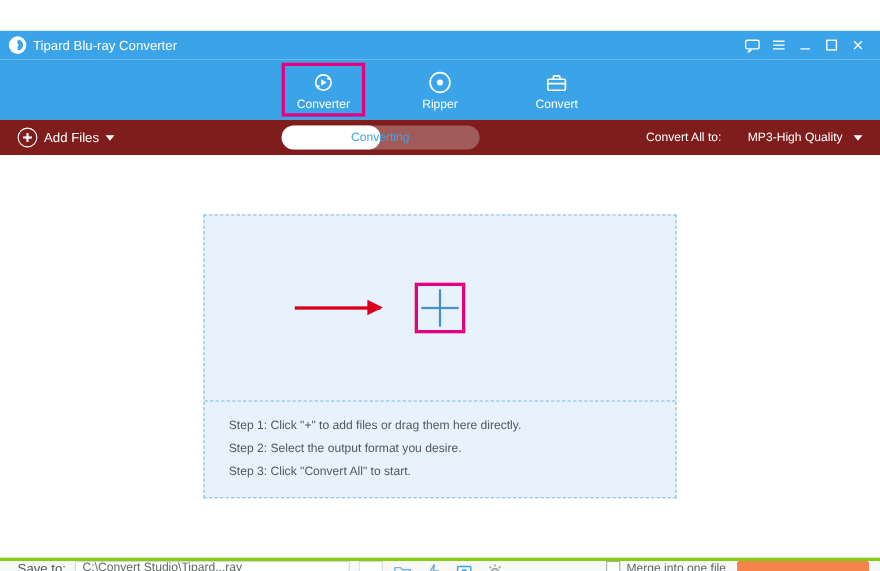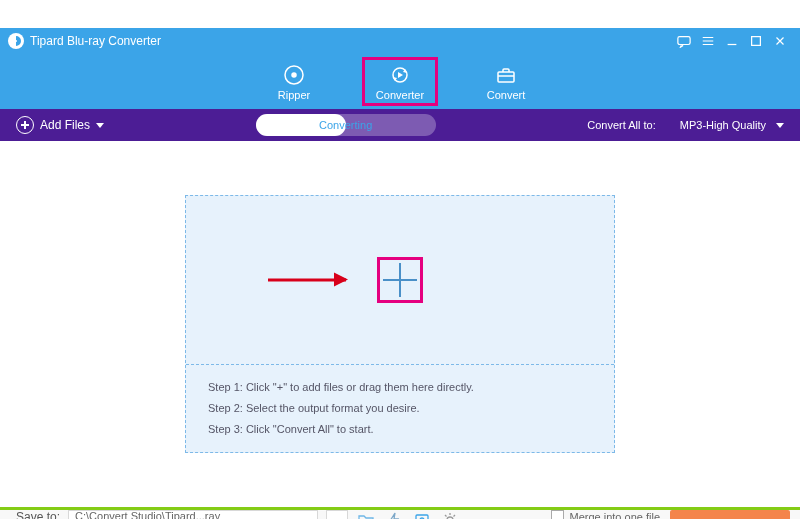--- a/index.html
+++ b/index.html
@@ -10,21 +10,21 @@
   .app-logo svg { width: 10px; height: 10px; }
   .title-spacer { flex: 1; }
   .title-ctrl { width: 24px; height: 24px; display: flex; align-items: center; justify-content: center; color: #fff; }
   .title-ctrl svg { width: 14px; height: 14px; stroke: #fff; stroke-width: 1.4; fill: none; }
 
   .modebar { height: 55px; background: #3ba4e8; display: flex; justify-content: center; align-items: center; gap: 30px; }
   .mode-btn { width: 76px; height: 49px; display: flex; flex-direction: column; align-items: center; justify-content: center; gap: 2px; color: #fff; font-size: 11px; }
   .mode-btn .mi { width: 24px; height: 24px; display: flex; align-items: center; justify-content: center; }
   .mode-btn.highlight { border: 3px solid #e5007f; }
 
-  .optbar { height: 32px; background: #4c1d95; display: flex; align-items: center; color: #fff; font-size: 12px; padding: 0 16px; }
+  .optbar { height: 32px; background: #7f1d1d; display: flex; align-items: center; color: #fff; font-size: 12px; padding: 0 16px; }
   .add-files { display: flex; align-items: center; gap: 6px; }
   .add-files .plus { width: 18px; height: 18px; border: 1.5px solid #fff; border-radius: 50%; position: relative; }
   .add-files .plus::before, .add-files .plus::after { content:""; position:absolute; background:#fff; }
   .add-files .plus::before { left: 4px; right: 4px; top: 7px; height: 1.5px; }
   .add-files .plus::after { top: 4px; bottom: 4px; left: 7px; width: 1.5px; }
   .chev { width:0;height:0;border-left:4px solid transparent;border-right:4px solid transparent;border-top:5px solid #fff; }
   .optbar-center { flex:1; display:flex; justify-content:center; gap:0; }
   .pill { position: relative; width: 180px; height: 22px; border-radius: 11px; background: rgba(255,255,255,0.28); display:flex; }
   .pill span { flex:1; display:flex; align-items:center; justify-content:center; font-size:11px; z-index:1; }
   .pill .sel { position:absolute; left:0; top:0; width:50%; height:100%; background:#fff; border-radius:11px; }
@@ -87,44 +87,44 @@
       </svg>
   </div>
   <div class="title-ctrl">
     <svg viewBox="0 0 16 16">
         <path d="M4 4 L12 12 M12 4 L4 12"></path>
       </svg>
   </div>
 </div>
 
 <div class="modebar">
-  <div class="mode-btn">
-    <div class="mi">
-      <svg width="22" height="22" viewBox="0 0 22 22" fill="none" stroke="#fff" stroke-width="1.5">
-          <circle cx="11" cy="11" r="9"></circle>
-          <circle cx="11" cy="11" r="2" fill="#fff"></circle>
-        </svg>
-    </div>
-    <span>Ripper</span>
-  </div>
   <div class="mode-btn highlight">
     <div class="mi">
       <svg width="22" height="22" viewBox="0 0 22 22" fill="none" stroke="#fff" stroke-width="1.5">
           <path d="M4 11 A7 7 0 0 1 18 11"></path>
           <path d="M18 11 A7 7 0 0 1 4 11"></path>
           <path d="M16 5 L18 9 L14 8" fill="#fff" stroke="none"></path>
           <path d="M6 17 L4 13 L8 14" fill="#fff" stroke="none"></path>
           <polygon points="9,8 9,14 14,11" fill="#fff" stroke="none"></polygon>
         </svg>
     </div>
     <span>Converter</span>
   </div>
   <div class="mode-btn">
     <div class="mi">
       <svg width="22" height="22" viewBox="0 0 22 22" fill="none" stroke="#fff" stroke-width="1.5">
+          <circle cx="11" cy="11" r="9"></circle>
+          <circle cx="11" cy="11" r="2" fill="#fff"></circle>
+        </svg>
+    </div>
+    <span>Ripper</span>
+  </div>
+  <div class="mode-btn">
+    <div class="mi">
+      <svg width="22" height="22" viewBox="0 0 22 22" fill="none" stroke="#fff" stroke-width="1.5">
           <rect x="3" y="8" width="16" height="10" rx="1"></rect>
           <path d="M3 12 H19"></path>
           <path d="M8 8 V6 A1 1 0 0 1 9 5 H13 A1 1 0 0 1 14 6 V8"></path>
         </svg>
     </div>
     <span>Convert</span>
   </div>
 </div>
 
 <div class="optbar">

